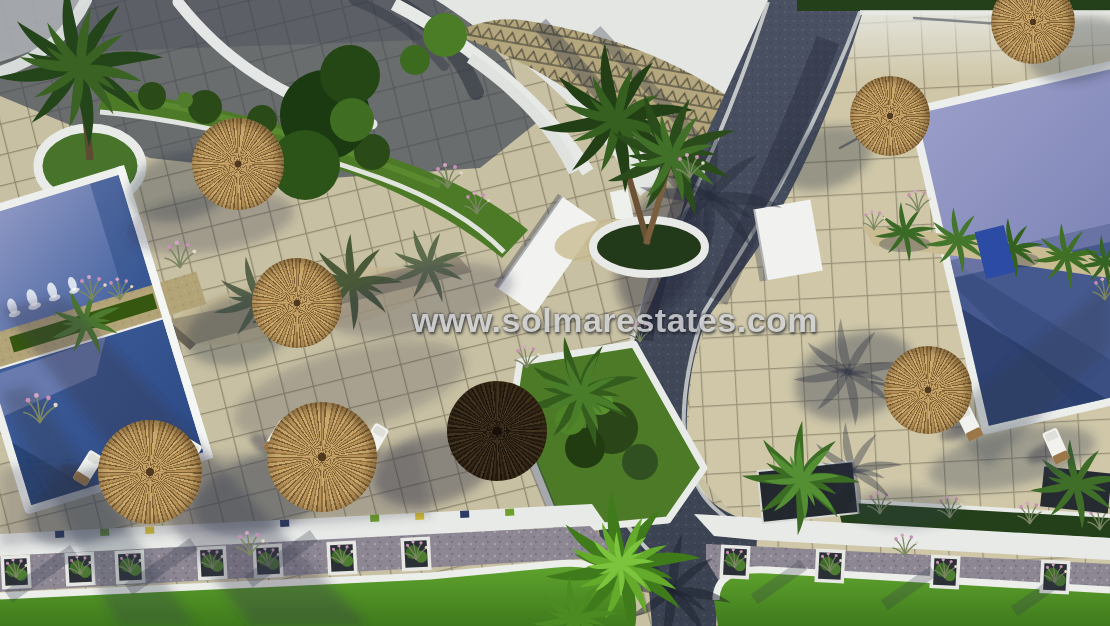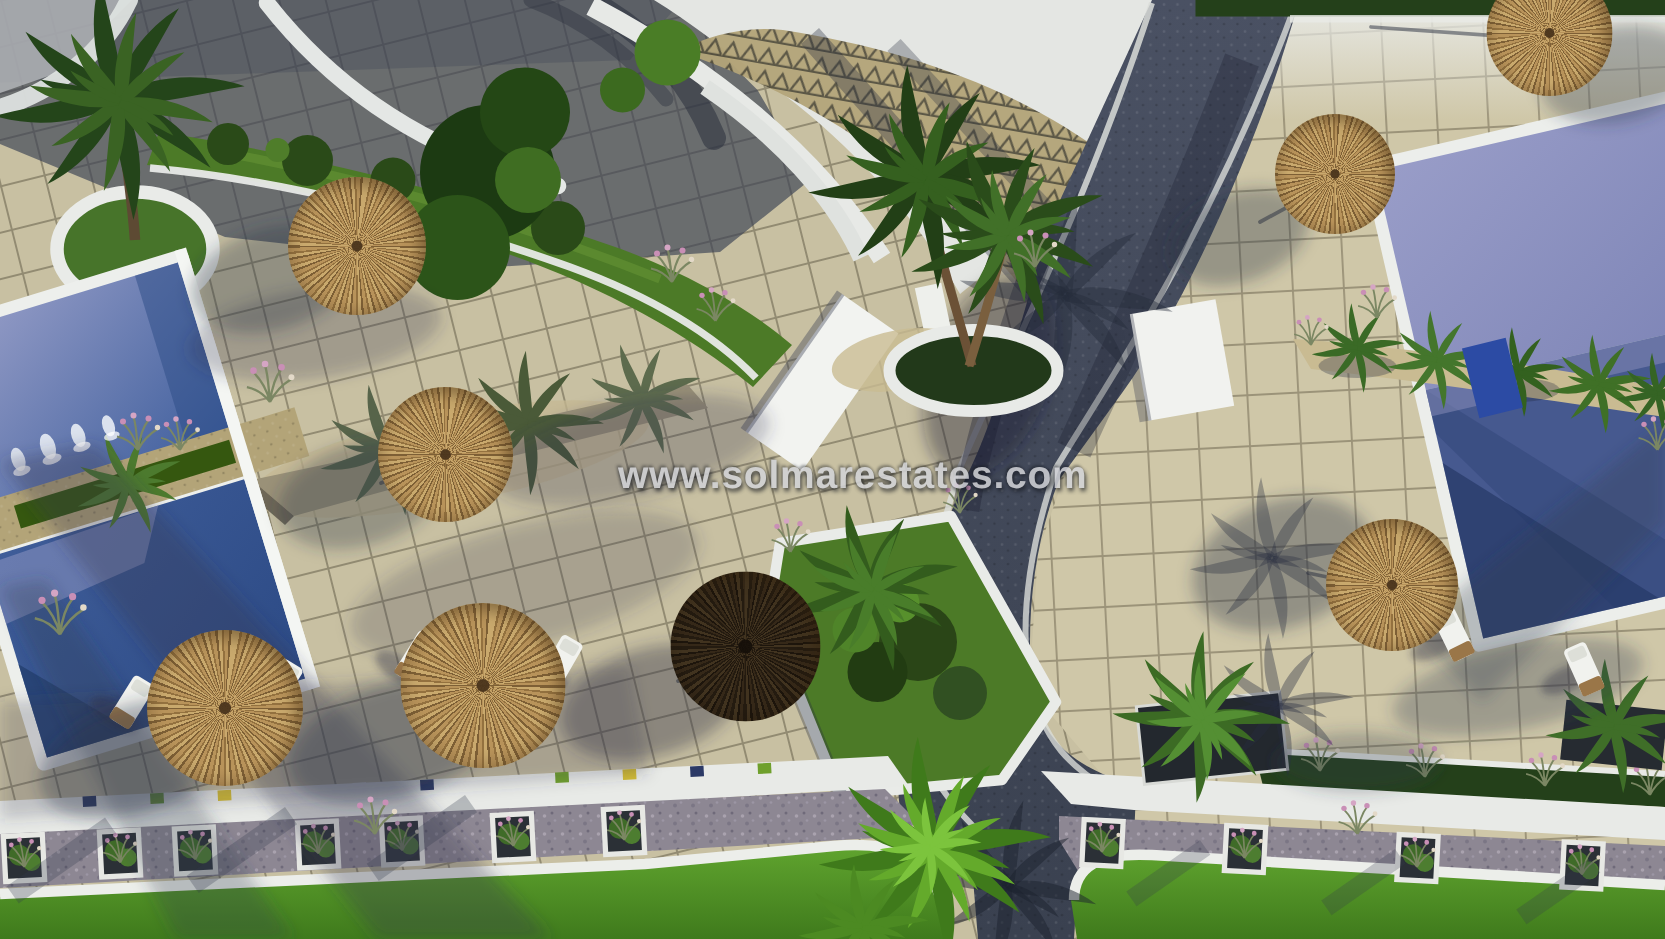--- a/index.html
+++ b/index.html
@@ -6,21 +6,21 @@
   .scene{position:relative;width:1110px;height:626px;overflow:hidden;background:var(--paving-beige,#c8c0a2);font-family:"Liberation Sans",sans-serif;}
   .scene svg{position:absolute;left:0;top:0;}
   .umb{position:absolute;border-radius:50%;
     background:
       radial-gradient(circle, rgba(74,52,28,.95) 0 5%, rgba(0,0,0,0) 6% 55%, rgba(94,70,38,.25) 75%, rgba(74,54,28,.5) 98%),
       repeating-conic-gradient(from 8deg, var(--straw-light,#c9a96d) 0deg 3deg, var(--straw-dark,#93713f) 3deg 5deg, #b8935a 5deg 8.5deg, #7d5f35 8.5deg 10.5deg);
     box-shadow: inset -4px 4px 10px rgba(60,40,15,.35);}
   .umb.dark{background:
       radial-gradient(circle, rgba(20,14,8,.9) 0 6%, rgba(0,0,0,0) 7% 60%, rgba(10,8,5,.4) 100%),
       repeating-conic-gradient(from 0deg, #41331f 0deg 3deg, #241b10 3deg 6deg, #352818 6deg 9deg, #1d150c 9deg 11deg);}
-  .watermark{position:absolute;left:412px;top:301px;font-size:26px;font-weight:bold;letter-spacing:.5px;
+  .watermark{position:absolute;left:412px;top:301px;font-size:34px;font-weight:bold;letter-spacing:.5px;
     color:var(--watermark-gray,#d2d3d7);opacity:.85;white-space:nowrap;
     text-shadow:1px 2px 3px rgba(22,25,32,.9), -1px -1px 2px rgba(22,25,32,.5);}
 </style>
 </head>
 <body>
 
 <div class="scene">
 <svg width="1110" height="626" viewBox="0 0 1110 626">
   <defs>
     <filter id="soft" x="-40%" y="-40%" width="180%" height="180%">

